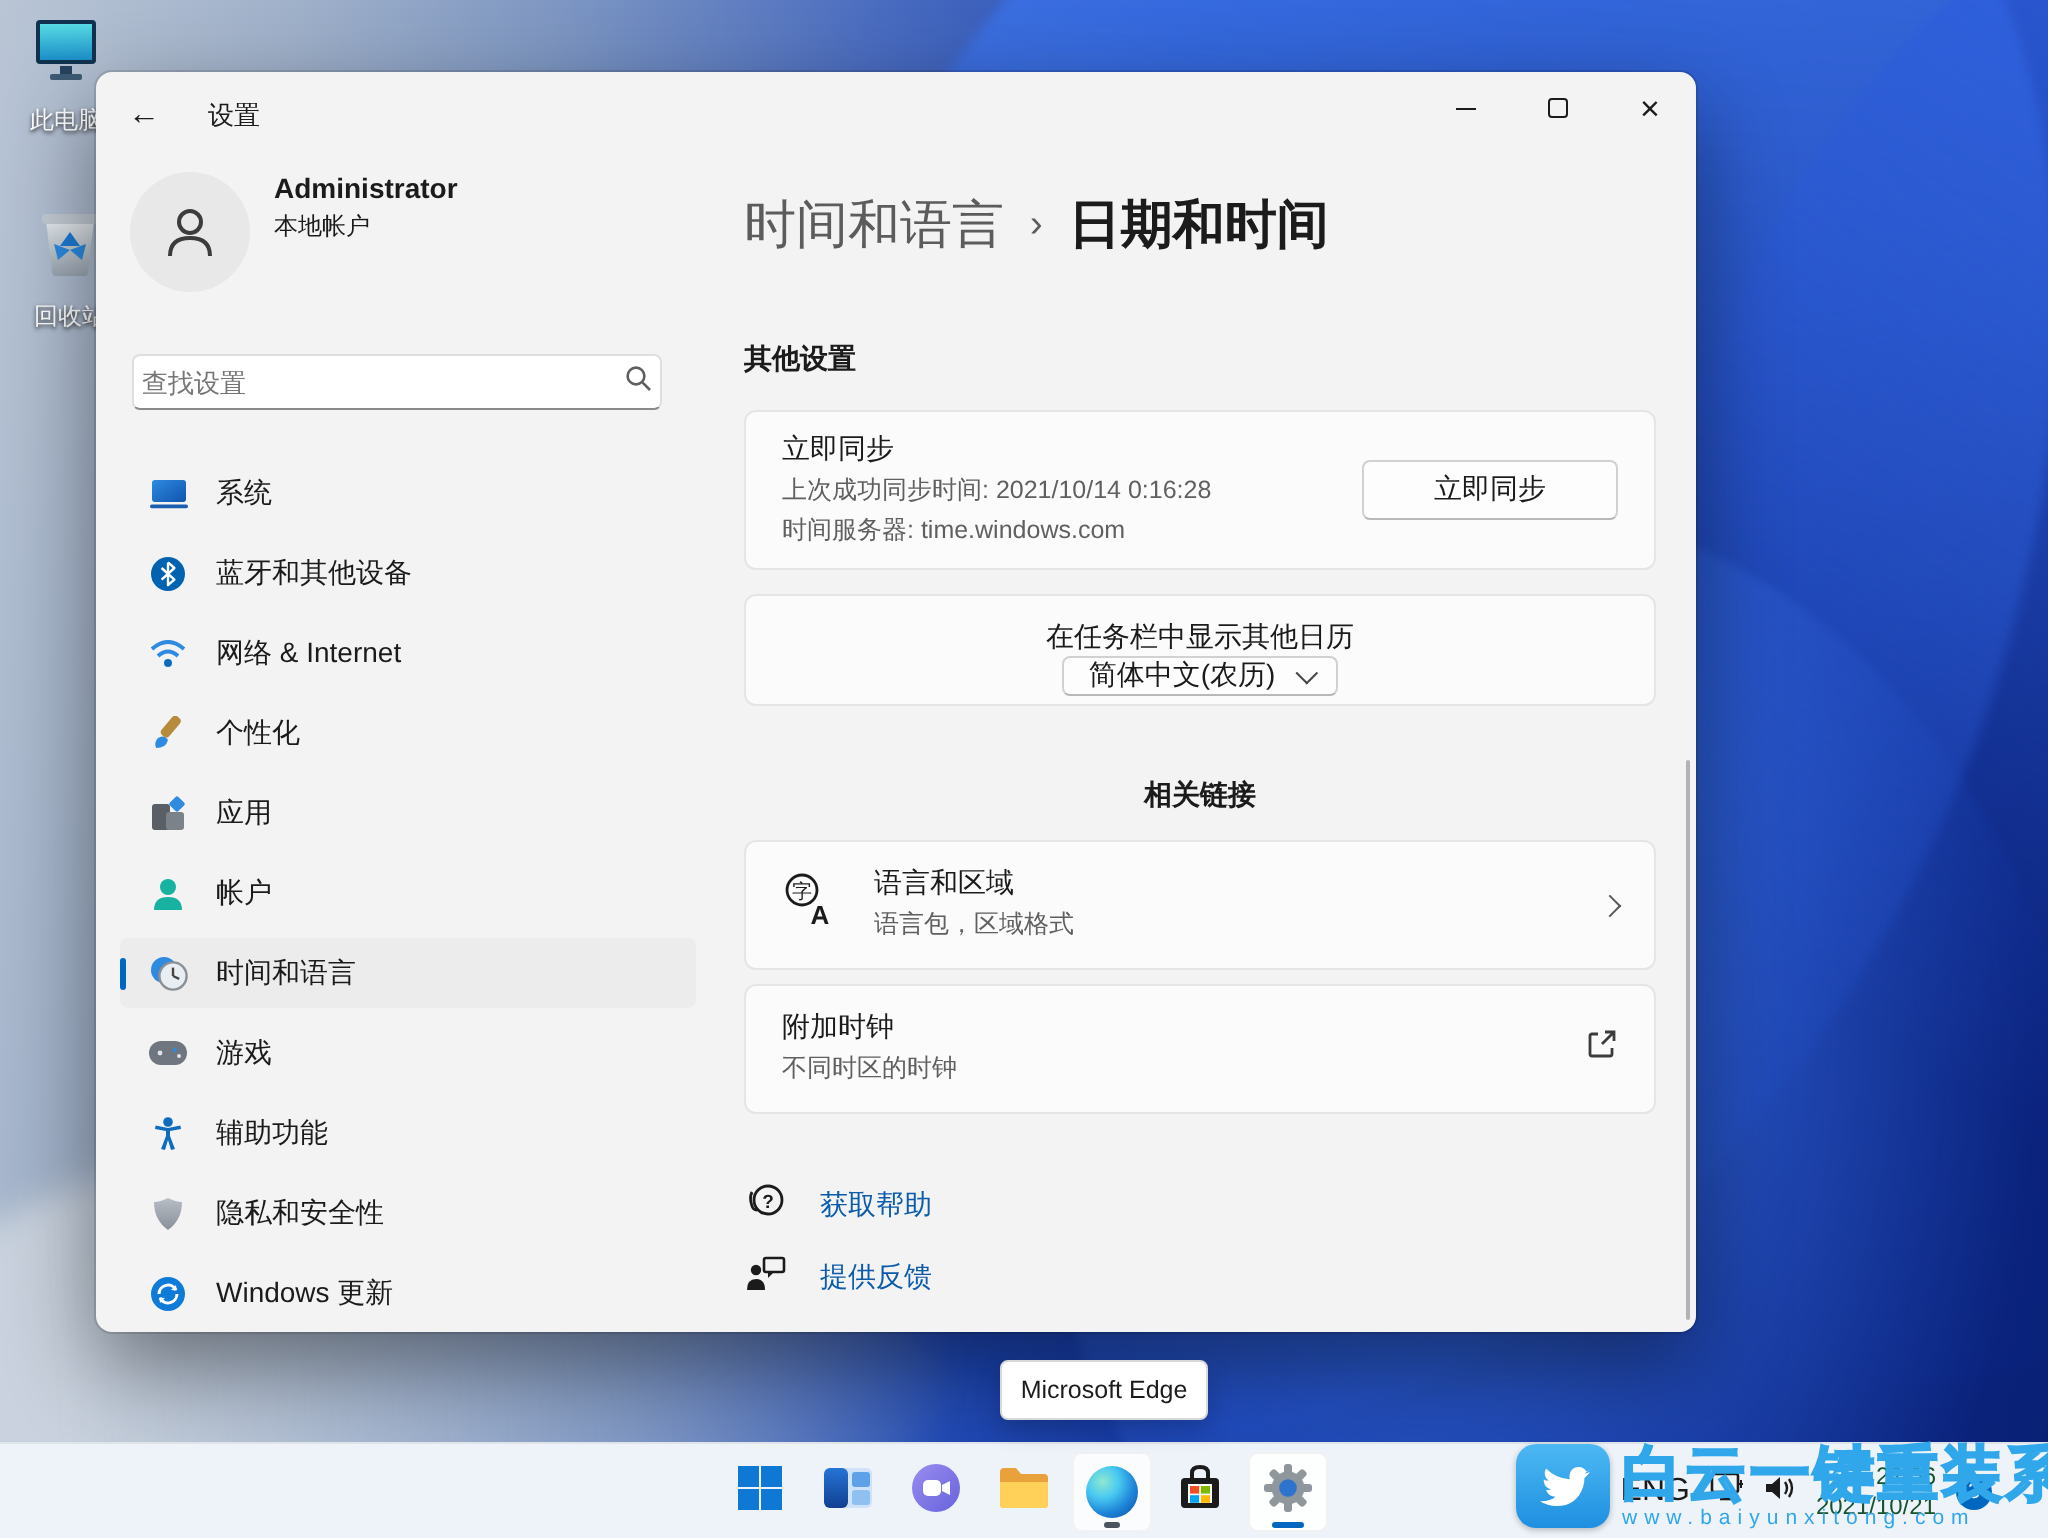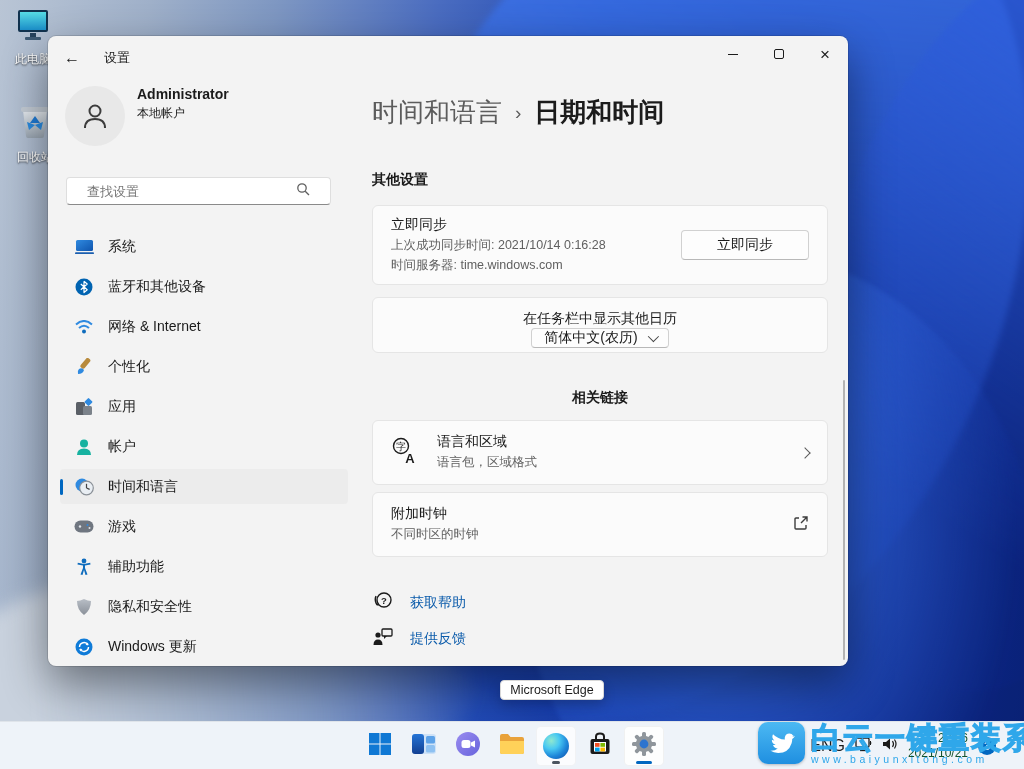--- a/index.html
+++ b/index.html
@@ -36,21 +36,21 @@
   .glyph-max { width:10px; height:10px; border:1.2px solid #1b1b1b; border-radius:2px; display:block; }
   .glyph-close { font-size:17px; line-height:1; }
 
   
   .user-block { position:absolute; left:17px; top:50px; display:flex; align-items:flex-start; gap:12px; }
   .avatar { width:60px; height:60px; border-radius:50%; background:#e8e8e8; display:flex; align-items:center; justify-content:center; }
   .user-name { font-size:14px; font-weight:bold; color:#1b1b1b; }
   .user-type { font-size:12px; color:#1b1b1b; margin-top:3px; }
   .searchbox { position:absolute; left:18px; top:141px; width:265px; height:28px; background:#fff;
                border:1px solid #dedede; border-bottom:1px solid #8a8a8a; border-radius:4px;
-               display:flex; align-items:center; padding:0 20px; }
+               display:flex; align-items:center; padding:0 4px; }
   .searchbox input { flex:1; border:none; outline:none; font-size:13px; color:#1b1b1b; background:transparent;
                      font-family:"Liberation Sans","DejaVu Sans",sans-serif; }
   .searchbox input::placeholder { color:#767676; }
   .nav { position:absolute; left:12px; top:193px; width:288px; display:flex; flex-direction:column; gap:5px; }
   .nav-item { height:35px; display:flex; align-items:center; gap:14px; padding-left:14px; border-radius:4px; position:relative; }
   .nav-item .nico { width:20px; height:20px; display:flex; align-items:center; justify-content:center; flex:none; }
   .nav-item .nlabel { font-size:14px; color:#1b1b1b; white-space:nowrap; }
   .nav-item.selected { background:#ececec; }
   .nav-item.selected::before { content:""; position:absolute; left:0; top:50%; transform:translateY(-50%);
                                width:3px; height:16px; border-radius:2px; background:#0067c0; }
@@ -91,21 +91,21 @@
              border-top:1px solid #dfe4ea; z-index:3; }
   .tb-center { position:absolute; left:0; right:0; top:0; height:48px; display:flex; align-items:center; justify-content:center; gap:4px; }
   .tb-btn { width:40px; height:40px; border-radius:5px; display:flex; align-items:center; justify-content:center; position:relative; }
   .tb-btn.hovered { background:rgba(255,255,255,.75); box-shadow:inset 0 0 0 1px rgba(0,0,0,.04); }
   .tb-btn.active { background:rgba(255,255,255,.85); box-shadow:inset 0 0 0 1px rgba(0,0,0,.05); }
   .run-dash { position:absolute; bottom:2px; left:50%; transform:translateX(-50%); height:3px; border-radius:2px; }
   .run-dash.edge { width:8px; background:#4b5560; }
   .run-dash.settings { width:16px; background:#0067c0; }
   .edge-orb { width:26px; height:26px; border-radius:50%;
               background:radial-gradient(circle at 32% 30%,#8fe8cf 0%,#49c9f2 32%,#1e86d9 62%,#0b47a1 100%); }
-  .tooltip { position:absolute; left:500px; top:-42px; width:104px; height:20px; background:#fff;
+  .tooltip { position:absolute; left:500px; top:-42px; width:104px; height:30px; background:#fff;
              border:1px solid #d8d8d8; border-radius:4px; box-shadow:0 5px 12px rgba(0,0,0,.18);
              display:flex; align-items:center; justify-content:center; font-size:12.5px; color:#1b1b1b; z-index:4; }
   .tray { position:absolute; right:28px; top:0; height:48px; display:flex; align-items:center; gap:10px; }
   .tray-lang { font-size:16px; color:#1b1b1b; }
   .tray-clock { text-align:right; font-size:12px; color:#14532d; line-height:15px; }
   .tray-badge { width:18px; height:18px; border-radius:50%; background:#0067c0; color:#fff; font-size:11px;
                 display:flex; align-items:center; justify-content:center; }
 
   
   .watermark { position:absolute; left:758px; top:722px; display:flex; align-items:flex-start; gap:6px; z-index:5; pointer-events:none; }

